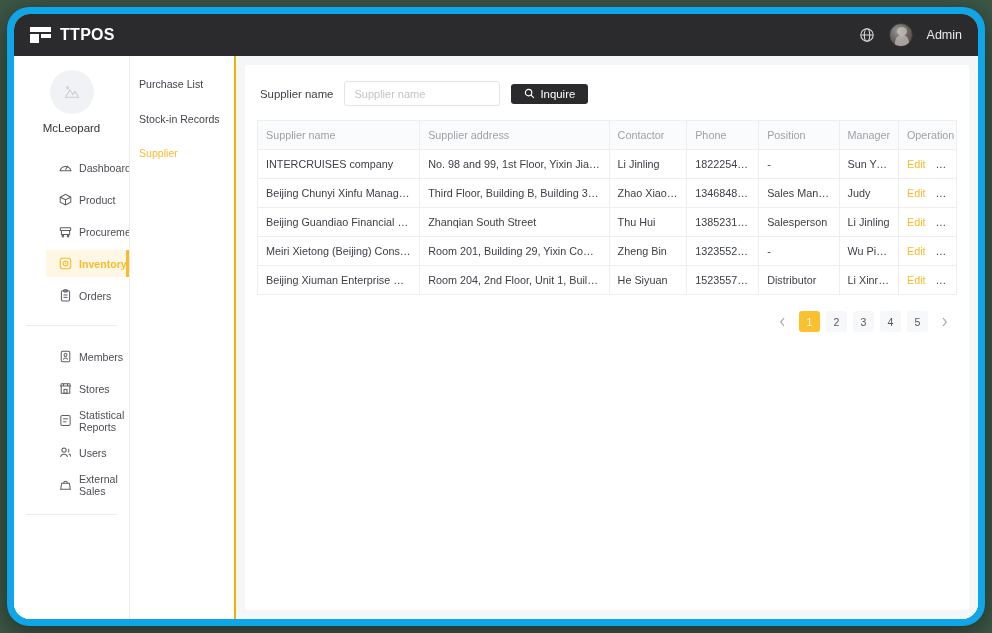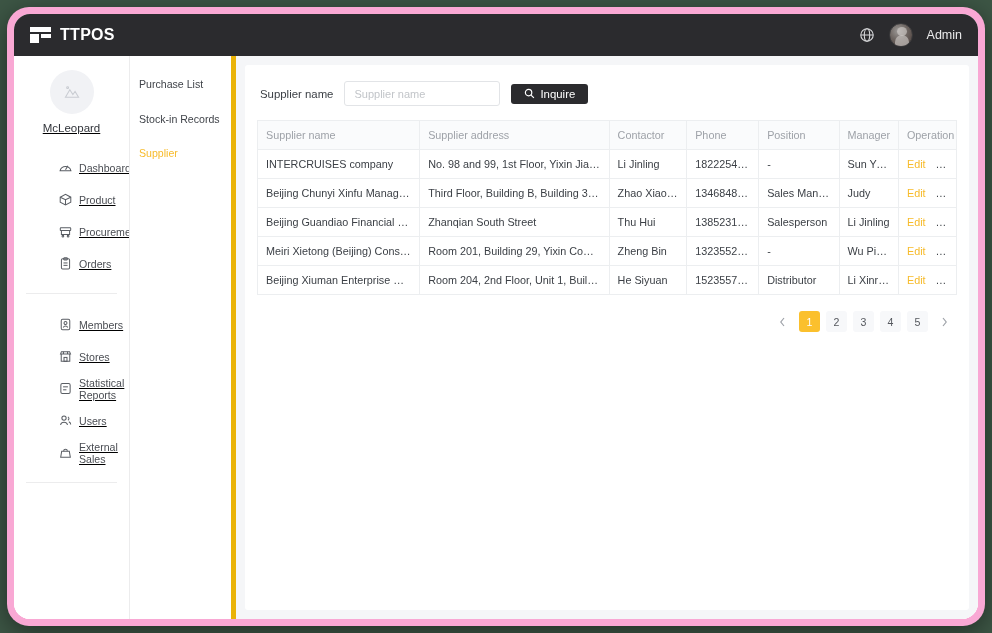--- a/index.html
+++ b/index.html
@@ -12,21 +12,21 @@
   
   #desktop {
     position: relative;
     width: 992px; height: 633px;
     background: #3d5645;
   }
   #window-frame {
     position: absolute;
     left: 7px; top: 7px;
     width: 978px; height: 619px;
-    background: #f9a8d4;
+    background: #0ea5e9;
     border-radius: 22px;
     padding: 7px;
     box-shadow: 0 6px 26px rgba(0,0,0,0.45);
   }
   #window {
     position: relative;
     width: 100%; height: 100%;
     background: #ffffff;
     border-radius: 16px;
     overflow: hidden;
@@ -74,21 +74,20 @@
   .admin-label { color: #e9e9ea; font-size: 12.5px; }
   
   #body { flex: 1 1 auto; display: flex; min-height: 0; background:#ffffff; }
   
   #sidebar {
     width: 116px; flex: 0 0 116px;
     background: #ffffff;
     border-right: 1px solid #ececed;
     padding-top: 14px;
     overflow: hidden;
-    text-decoration: underline;
   }
   .profile { text-align: center; margin-bottom: 20px; }
   .profile-avatar {
     width: 44px; height: 44px; border-radius: 50%;
     background: #f1f2f5;
     margin: 0 auto 8px auto;
     display: flex; align-items: center; justify-content: center;
   }
   .profile-name { font-size: 11.5px; color: #31343a; }
   .nav-group { padding: 0; margin-left: 32px; }
@@ -106,21 +105,21 @@
   .nav-item.active { background: #fdf7e4; color: #f7bb2b; font-weight: bold; }
   .nav-item.active::after {
     content: ""; position: absolute; right: 0; top: 0;
     width: 3px; height: 100%; background: #f7bb2b;
   }
   .nav-sep { height: 1px; background: #ececed; margin: 16px 12px 17px 12px; }
   
   #submenu {
     width: 106px; flex: 0 0 106px;
     background: #ffffff;
-    border-right: 5px solid #eab308;
+    border-right: 2px solid #eab308;
     padding: 22px 0 0 9px;
   }
   .sub-item {
     font-size: 10.6px;
     color: #40444a;
     margin-bottom: 22px;
     cursor: pointer;
     line-height: 1.2;
   }
   .sub-item.active { color: #f7bb2b; }
@@ -293,20 +292,28 @@
             <div class="nav-item">
               <svg class="nicon" viewBox="0 0 14 14" fill="none" stroke="#5a5e64" stroke-width="1.1">
                 <rect x="1.4" y="3" width="11.2" height="3" rx=".6"></rect>
                 <path d="M2.6 6 L2.6 10.2 L11.4 10.2 L11.4 6"></path>
                 <circle cx="4.2" cy="12" r=".9"></circle>
                   <circle cx="9.8" cy="12" r=".9"></circle>
               </svg>
               <span>Procurement</span>
             </div>
 
+            <div class="nav-item active">
+              <svg class="nicon" viewBox="0 0 14 14" fill="none" stroke="#f7bb2b" stroke-width="1.2">
+                <rect x="1.4" y="1.4" width="11.2" height="11.2" rx="2.4"></rect>
+                <circle cx="7" cy="7" r="2.6"></circle>
+                  <circle cx="7" cy="7" r=".7" fill="#f7bb2b" stroke="none"></circle>
+              </svg>
+              <span>Inventory</span>
+            </div>
 
             <div class="nav-item">
               <svg class="nicon" viewBox="0 0 14 14" fill="none" stroke="#5a5e64" stroke-width="1.1">
                 <rect x="2.6" y="2" width="8.8" height="11" rx="1.3"></rect>
                 <rect x="5" y=".9" width="4" height="2.2" rx=".7"></rect>
                 <line x1="4.8" y1="6.4" x2="9.2" y2="6.4"></line>
                   <line x1="4.8" y1="9" x2="9.2" y2="9"></line>
               </svg>
               <span>Orders</span>
             </div>

